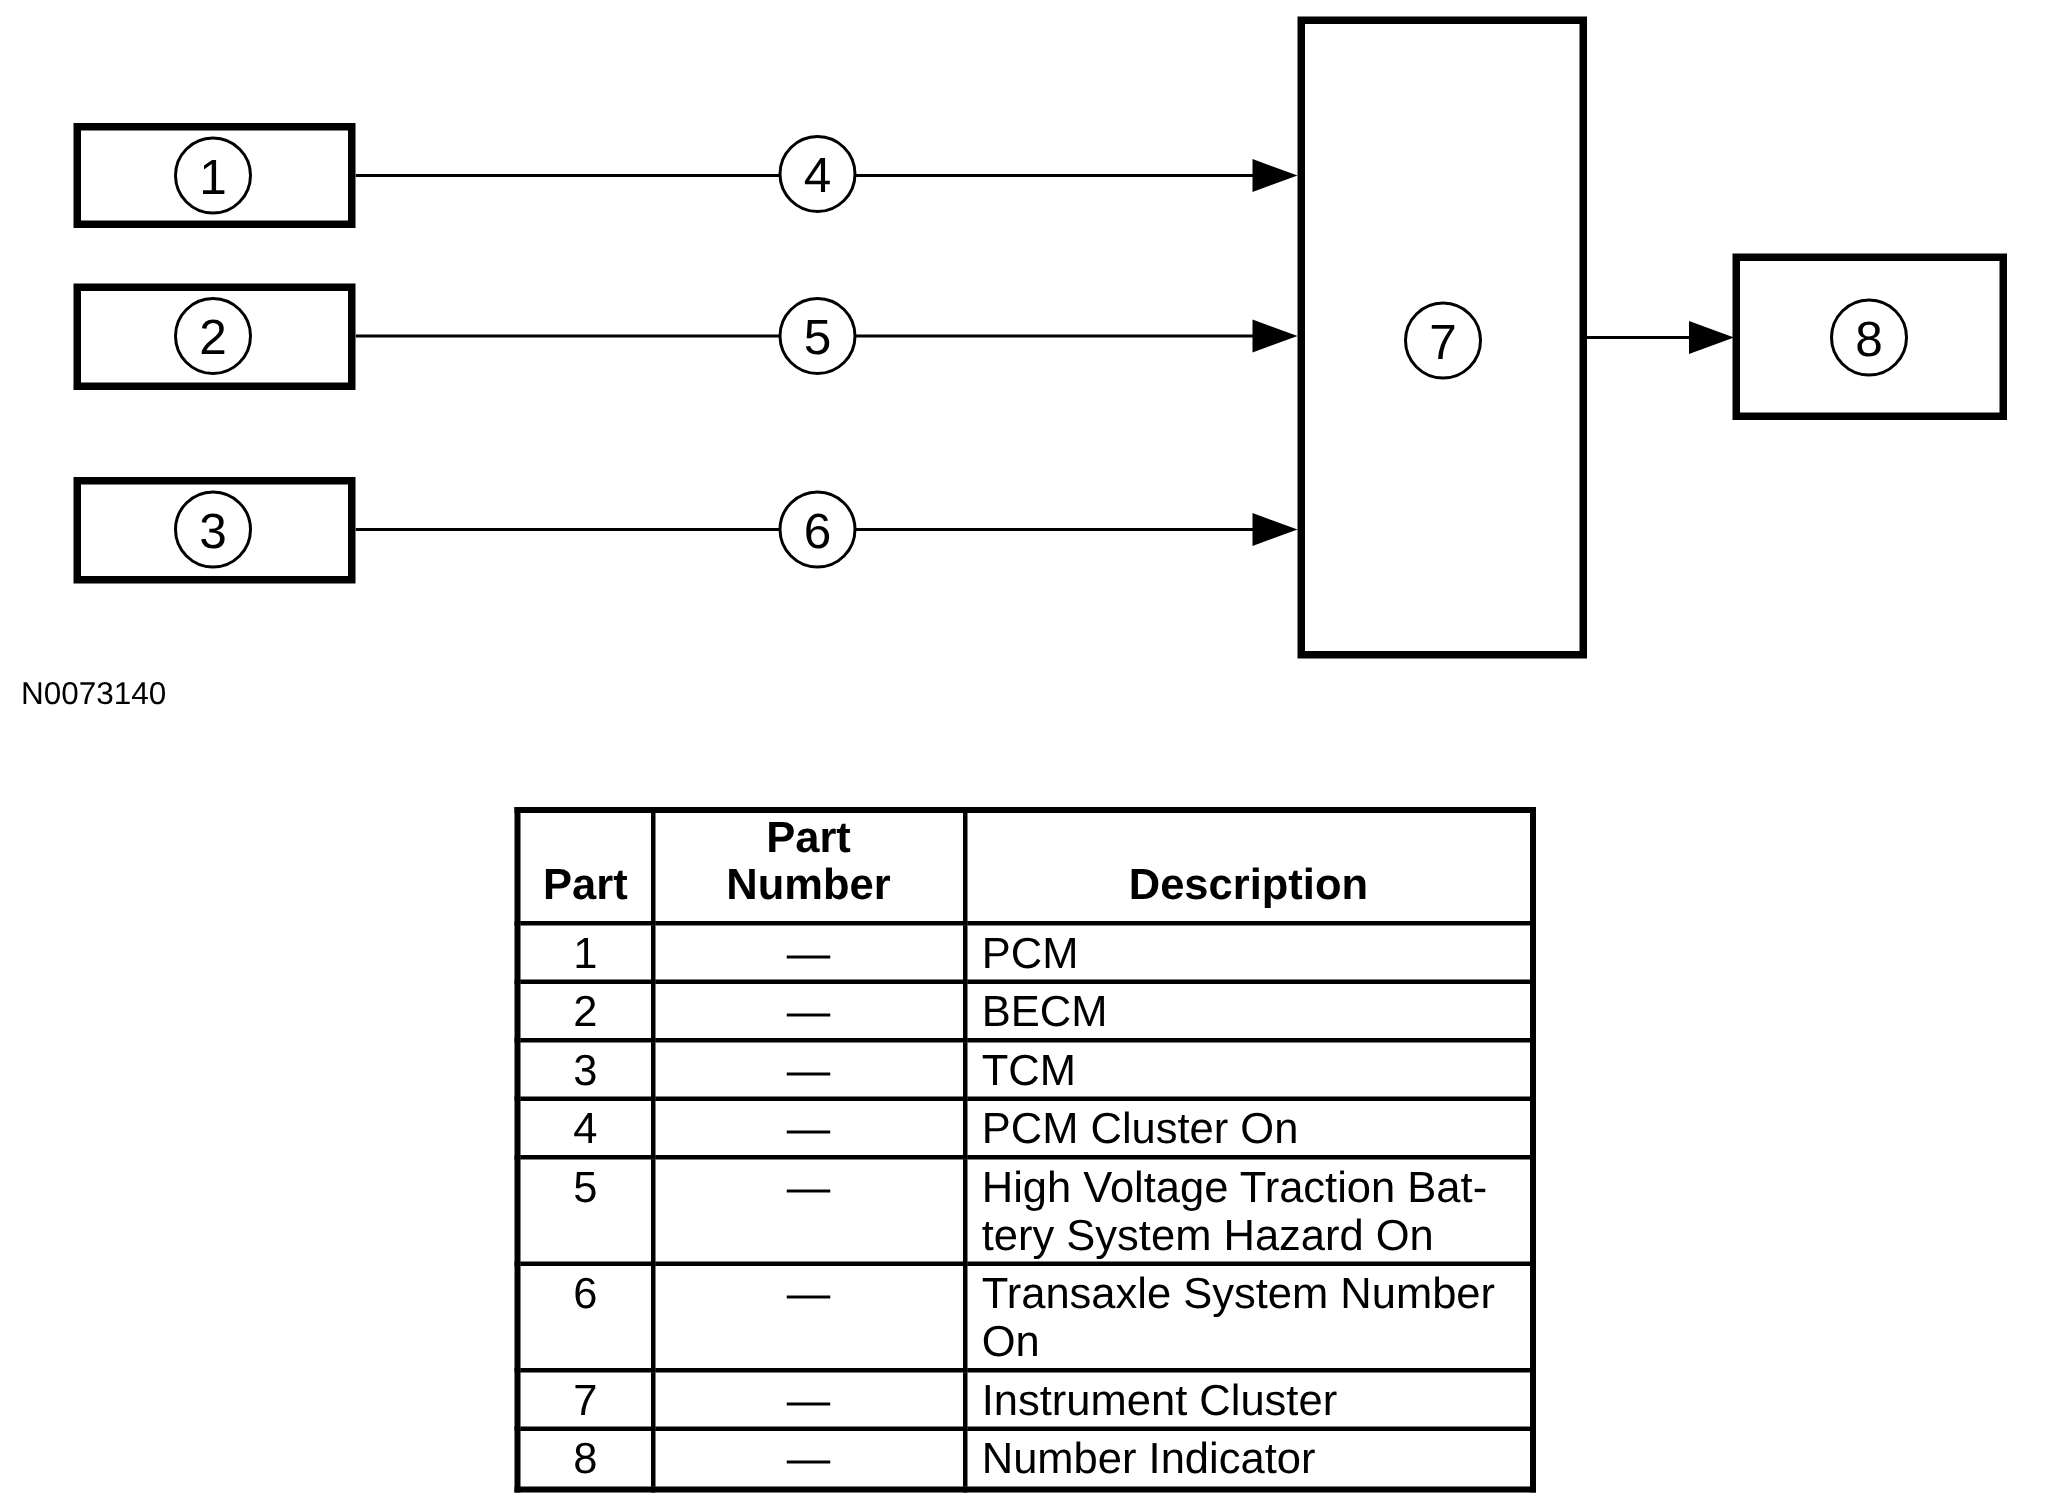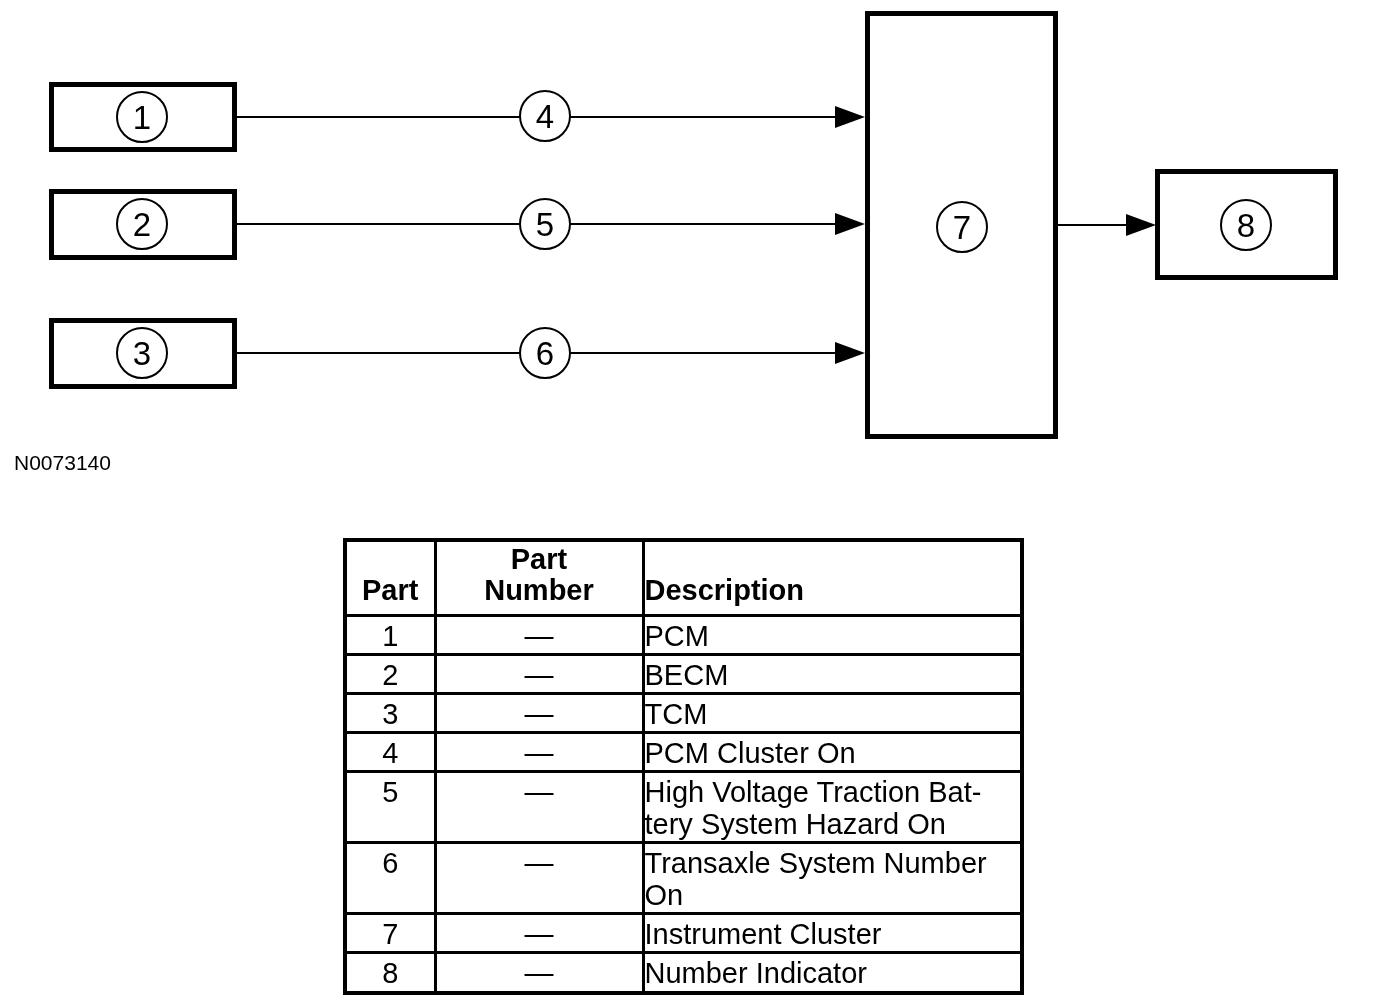--- a/index.html
+++ b/index.html
@@ -115,29 +115,29 @@
   }
   .parts-table { border: 4px solid #000000; }
   .parts-table th {
     font-weight: bold;
     vertical-align: bottom;
     padding: 0 0 8px 0;
     line-height: 31px;
   }
   .th-item { text-align: center; }
   .th-part { text-align: center; white-space: pre-line; }
-  .th-desc { text-align: left; padding-left: 10px; }
+  .th-desc { text-align: center; padding-left: 10px; }
   .parts-table td {
     vertical-align: top;
     padding-top: 3px;
     line-height: 32px;
   }
   .td-item { text-align: center; }
   .td-part { text-align: center; }
-  .td-desc { text-align: left; padding-left: 0; padding-right: 2px; white-space: pre-line; }
+  .td-desc { text-align: left; padding-left: 10px; padding-right: 2px; white-space: pre-line; }
 
   .row-head { height: 75px; }
   .row-s    { height: 39px; }
   .row-s38  { height: 38px; }
   .row-d70  { height: 70px; }
   .row-d66  { height: 66px; }
   .row-s41  { height: 41px; }
 </style>
 </head>
 <body>

